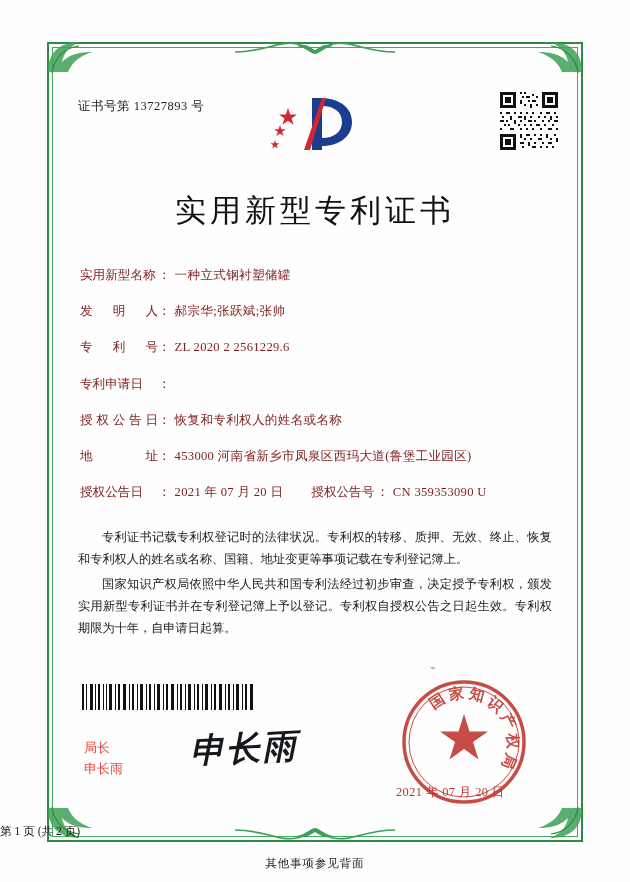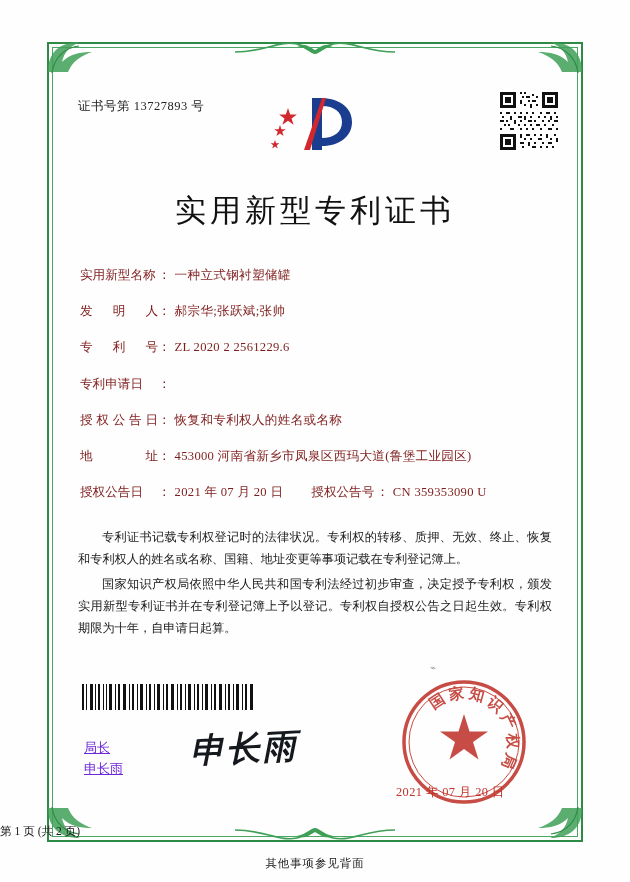--- a/index.html
+++ b/index.html
@@ -176,22 +176,21 @@
     height: 26px;
   }
 
   
   .sign-label {
     position: absolute;
     left: 84px;
     top: 737px;
     font-size: 13px;
     line-height: 1.65;
-    color: #6d28d9;
-    text-decoration: underline;
+    color: #ef4444;
   }
   .sign-script {
     position: absolute;
     left: 190px;
     top: 726px;
     font-size: 34px;
     font-family: "Liberation Serif", "DejaVu Serif", serif;
     font-style: italic;
     font-weight: bold;
     color: #15181c;

